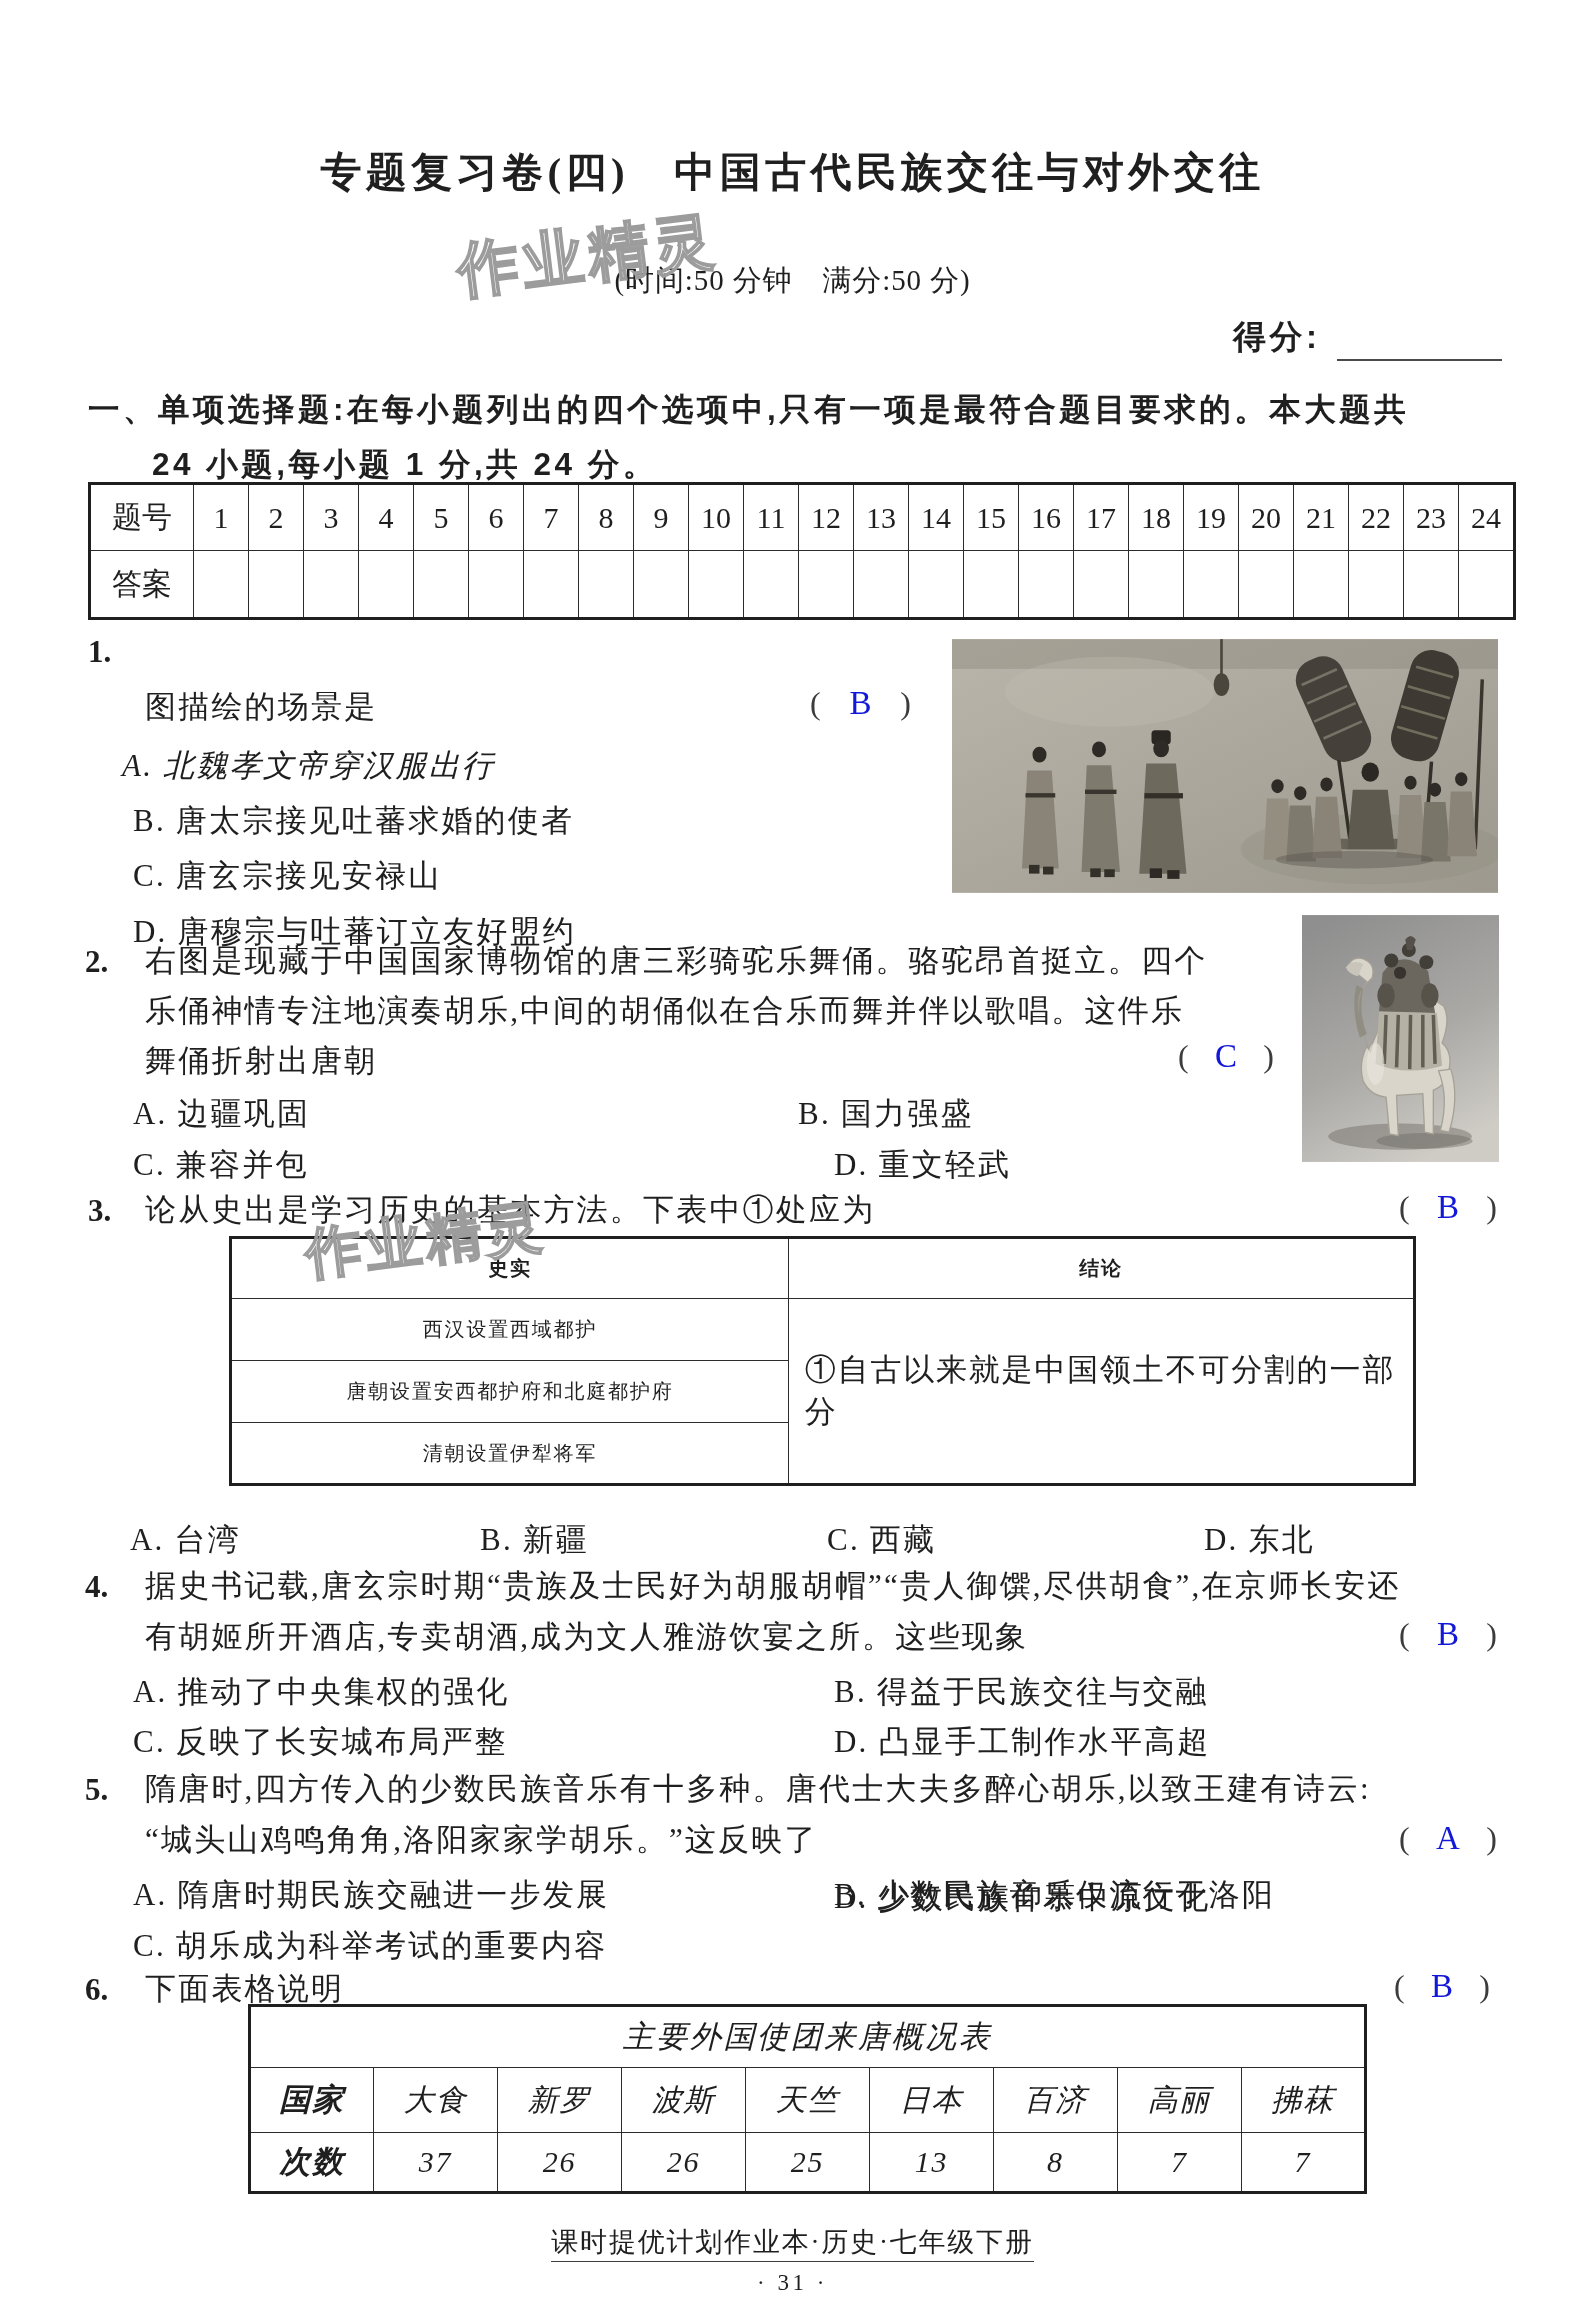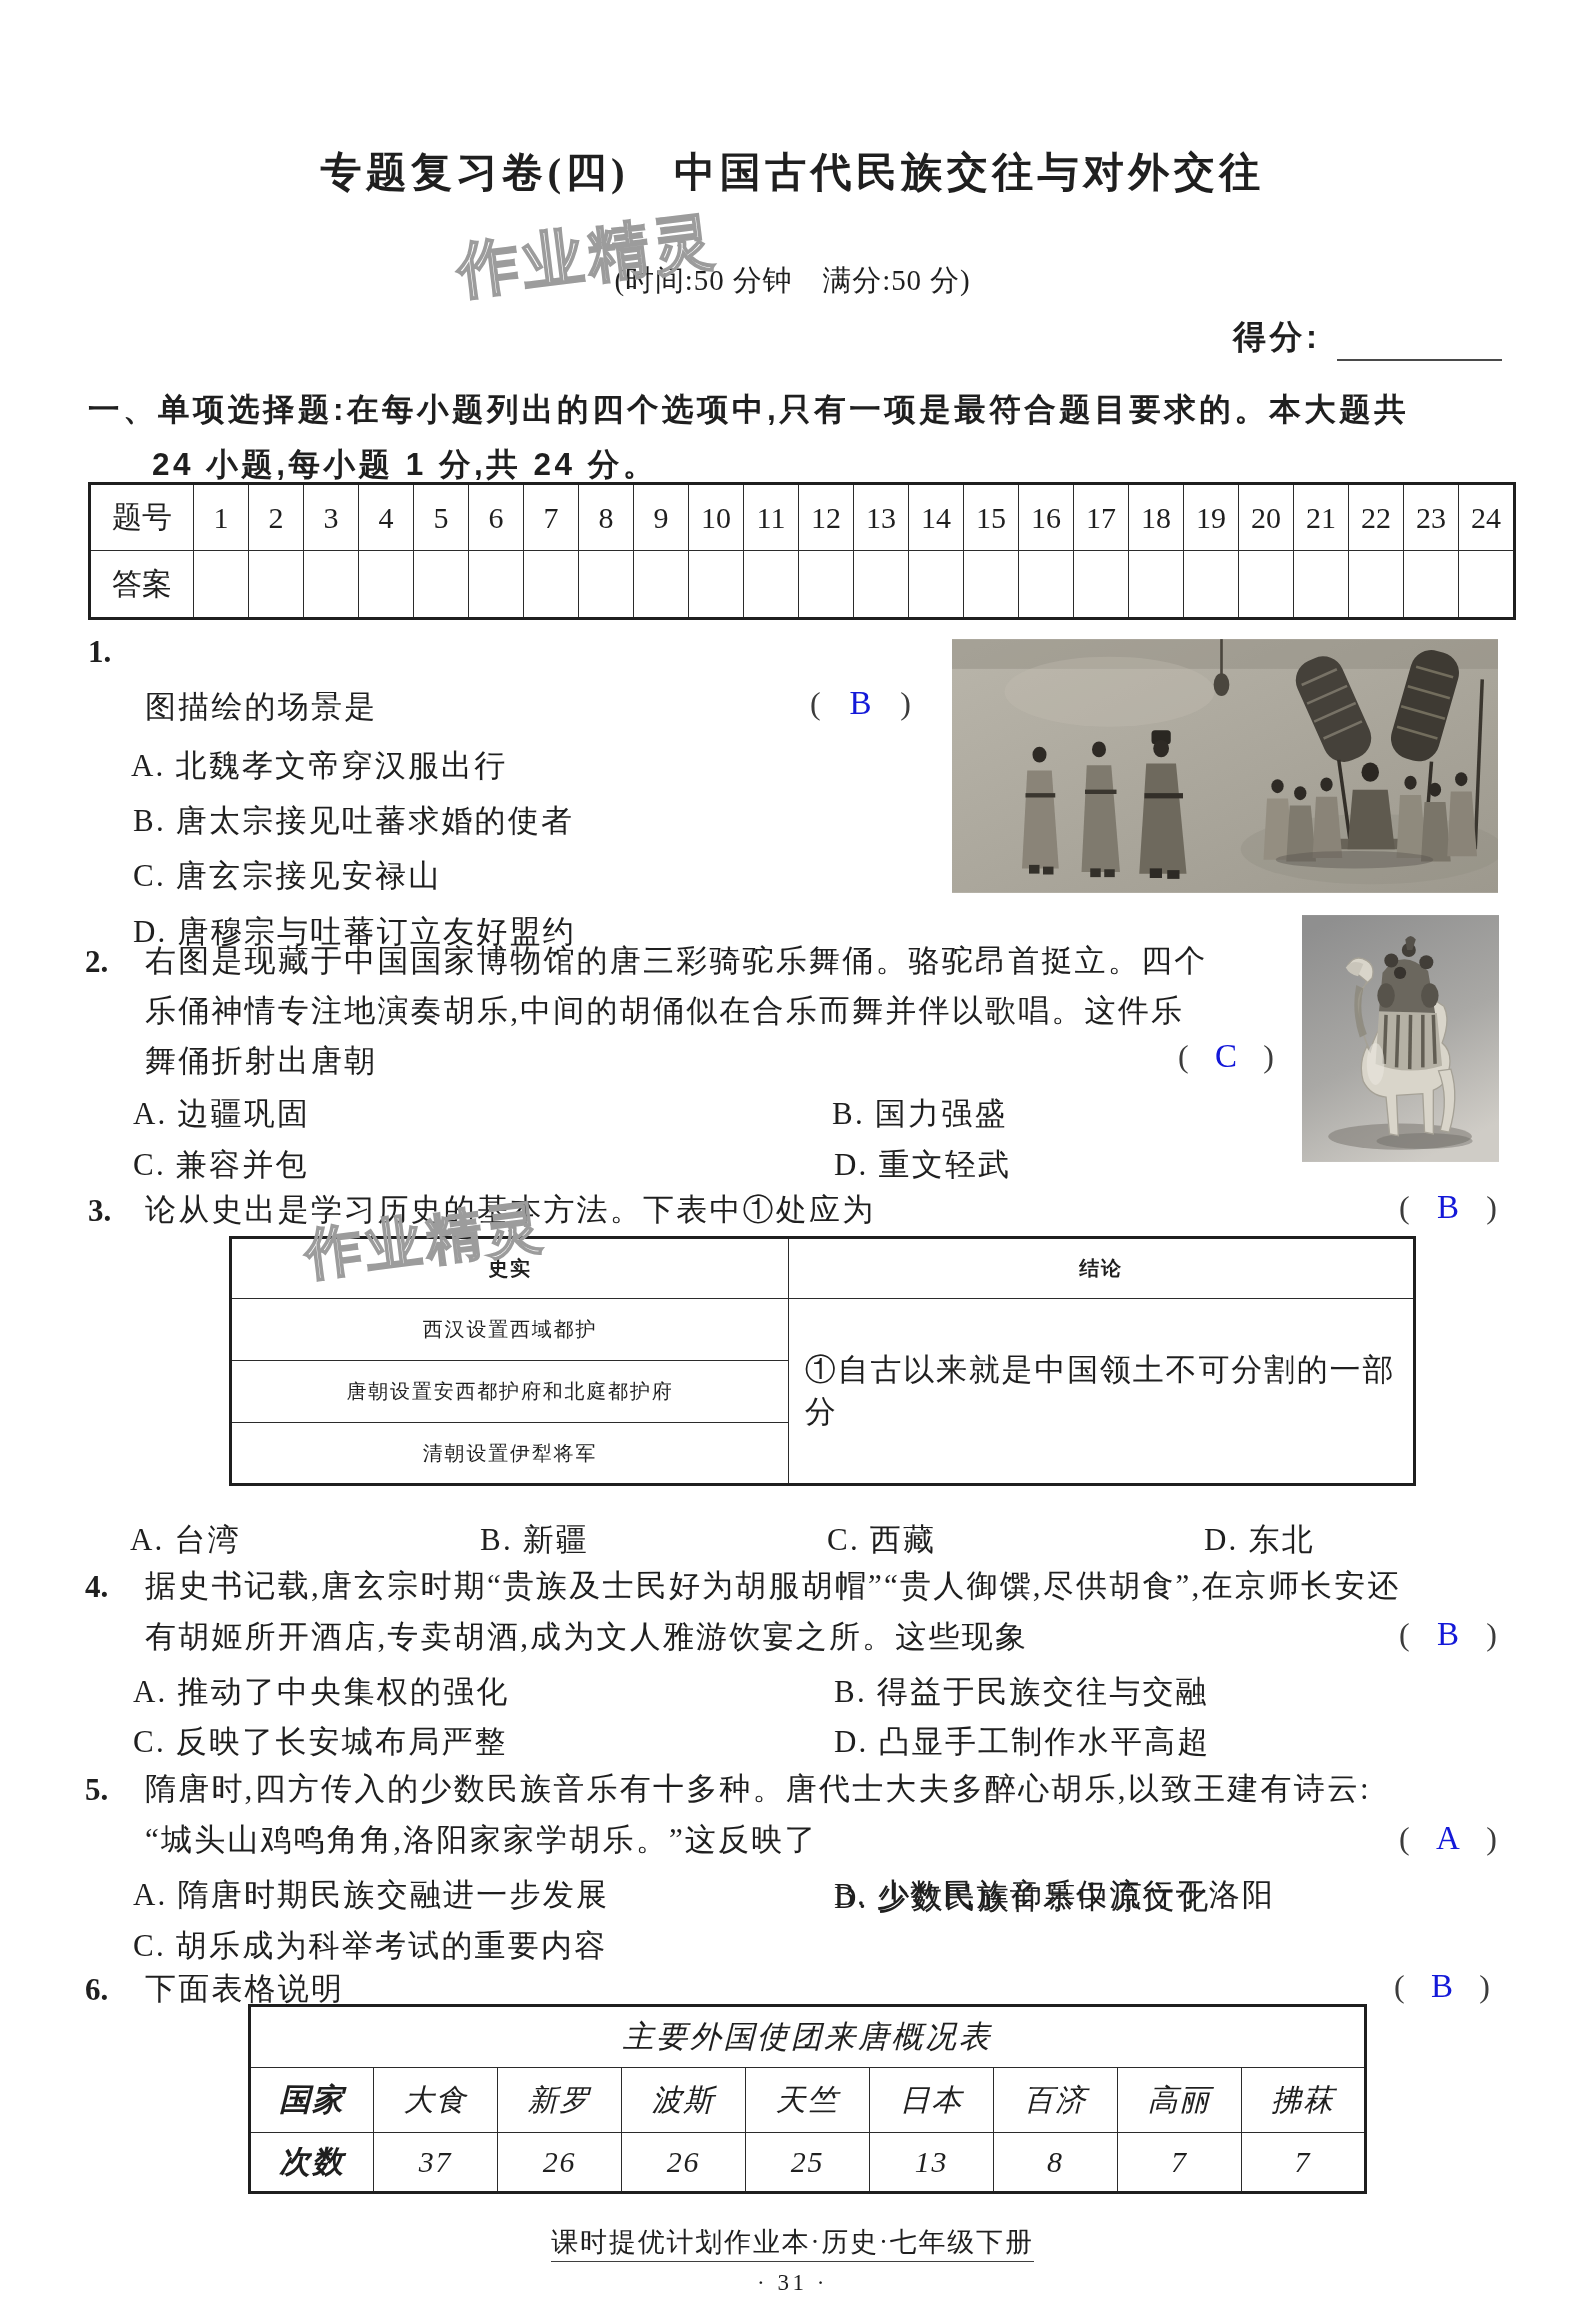--- a/index.html
+++ b/index.html
@@ -118,21 +118,21 @@
   </tbody>
     </table>
 
   <div class="abs qnum nowrap" style="left:88px;top:634px;">1.</div>
   <div class="abs qtext nowrap" style="left:145px;top:690px;">图描绘的场景是</div>
   <div class="abs ansbox" style="left:810px;top:685px;width:101px;">
     <span class="paren">(</span>
       <span class="ansletter">B</span>
       <span class="paren">)</span>
   </div>
-  <div class="abs opt nowrap" style="left:131px;top:745px;">A. 北魏孝文帝穿汉服出行</div>
+  <div class="abs opt nowrap" style="left:122px;top:745px;font-style:italic;">A. 北魏孝文帝穿汉服出行</div>
   <div class="abs opt nowrap" style="left:133px;top:800px;">B. 唐太宗接见吐蕃求婚的使者</div>
   <div class="abs opt nowrap" style="left:133px;top:855px;">C. 唐玄宗接见安禄山</div>
   <div class="abs opt nowrap" style="left:133px;top:911px;">D. 唐穆宗与吐蕃订立友好盟约</div>
 
   <div class="abs" style="left:952px;top:639px;width:546px;height:254px;">
     <svg width="546" height="254" viewBox="0 0 624 290">
       <defs>
         <linearGradient id="pbg" x1="0" y1="0" x2="1" y2="1">
           <stop offset="0" stop-color="#b9b5aa"></stop>
             <stop offset="0.5" stop-color="#aba79c"></stop>
@@ -205,21 +205,21 @@
   <div class="abs qnum nowrap" style="left:85px;top:944px;">2.</div>
   <div class="abs qtext nowrap" style="left:145px;top:944px;">右图是现藏于中国国家博物馆的唐三彩骑驼乐舞俑。骆驼昂首挺立。四个</div>
   <div class="abs qtext nowrap" style="left:145px;top:994px;">乐俑神情专注地演奏胡乐,中间的胡俑似在合乐而舞并伴以歌唱。这件乐</div>
   <div class="abs qtext nowrap" style="left:145px;top:1044px;">舞俑折射出唐朝</div>
   <div class="abs ansbox" style="left:1178px;top:1038px;width:96px;">
     <span class="paren">(</span>
       <span class="ansletter">C</span>
       <span class="paren">)</span>
   </div>
   <div class="abs opt nowrap" style="left:133px;top:1093px;">A. 边疆巩固</div>
-  <div class="abs opt nowrap" style="left:832px;top:1093px;">B. 国力强盛</div>
+  <div class="abs opt nowrap" style="left:798px;top:1093px;">B. 国力强盛</div>
   <div class="abs opt nowrap" style="left:133px;top:1144px;">C. 兼容并包</div>
   <div class="abs opt nowrap" style="left:834px;top:1144px;">D. 重文轻武</div>
 
   <div class="abs" style="left:1302px;top:915px;width:197px;height:247px;">
     <svg width="197" height="247" viewBox="0 0 225 282">
       <defs>
         <linearGradient id="cbg" x1="0.2" y1="0" x2="0.6" y2="1">
           <stop offset="0" stop-color="#8f8f8f"></stop>
             <stop offset="0.55" stop-color="#a9a8a5"></stop>
             <stop offset="1" stop-color="#cfccc6"></stop>

